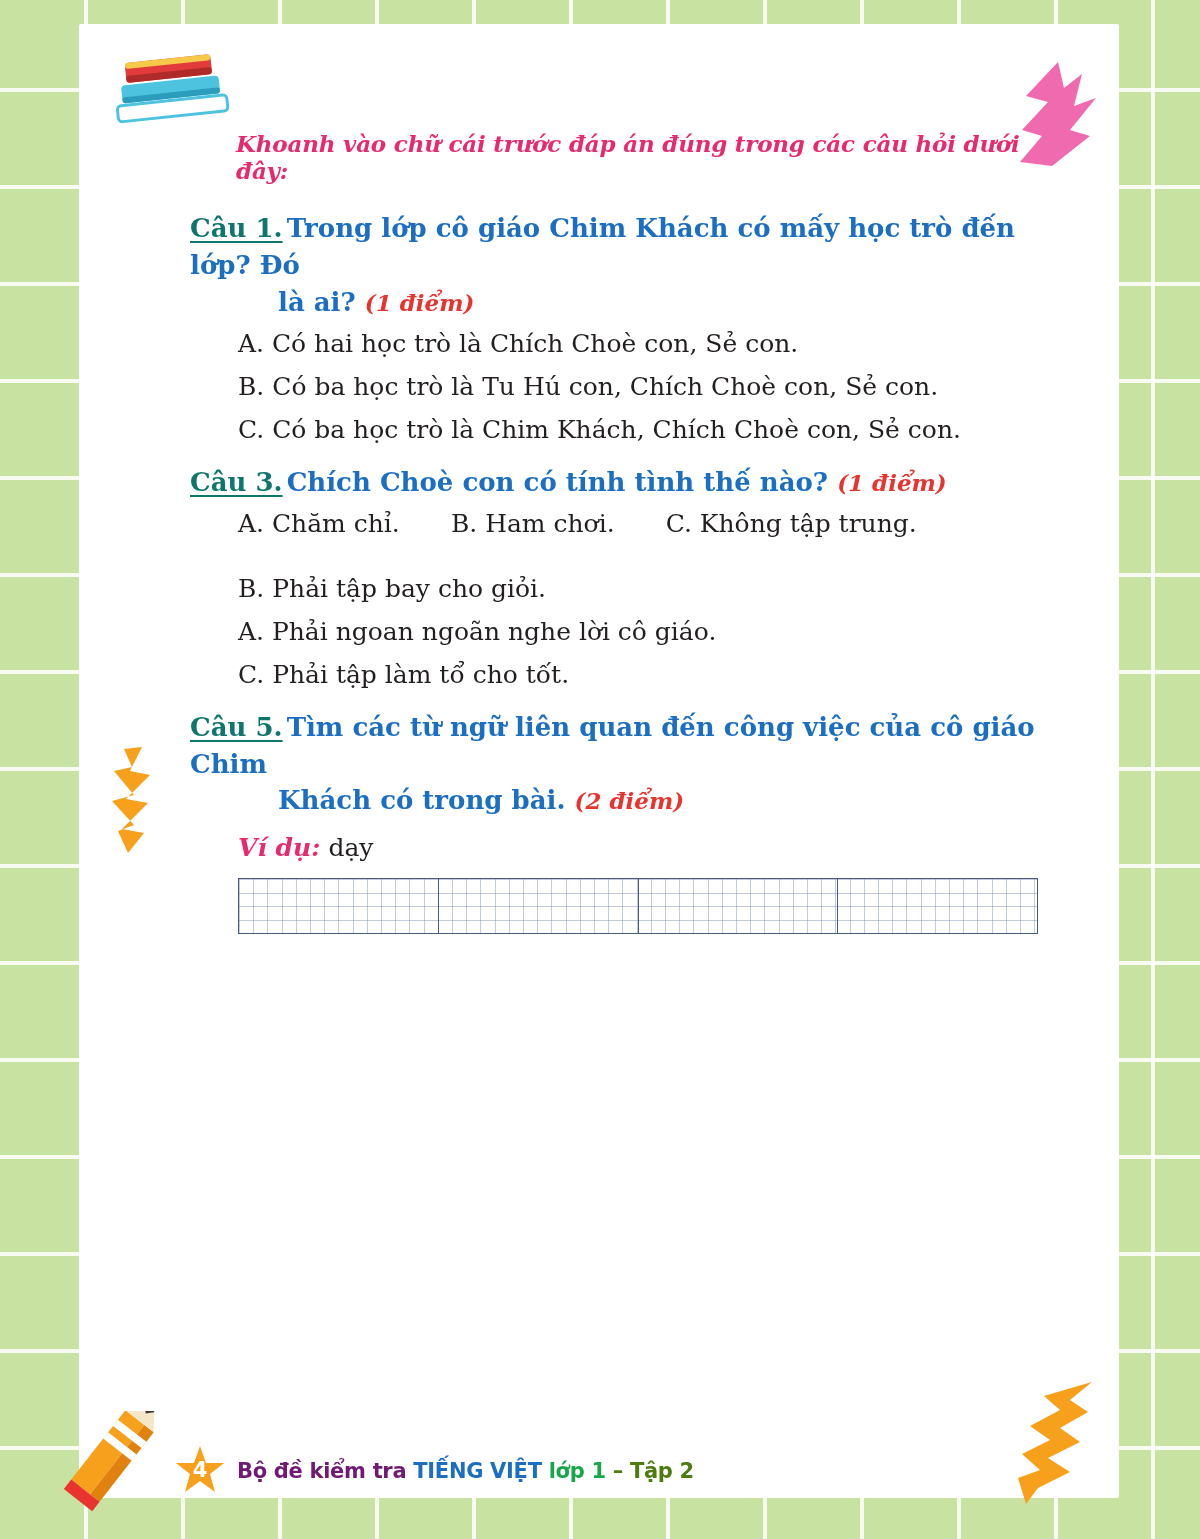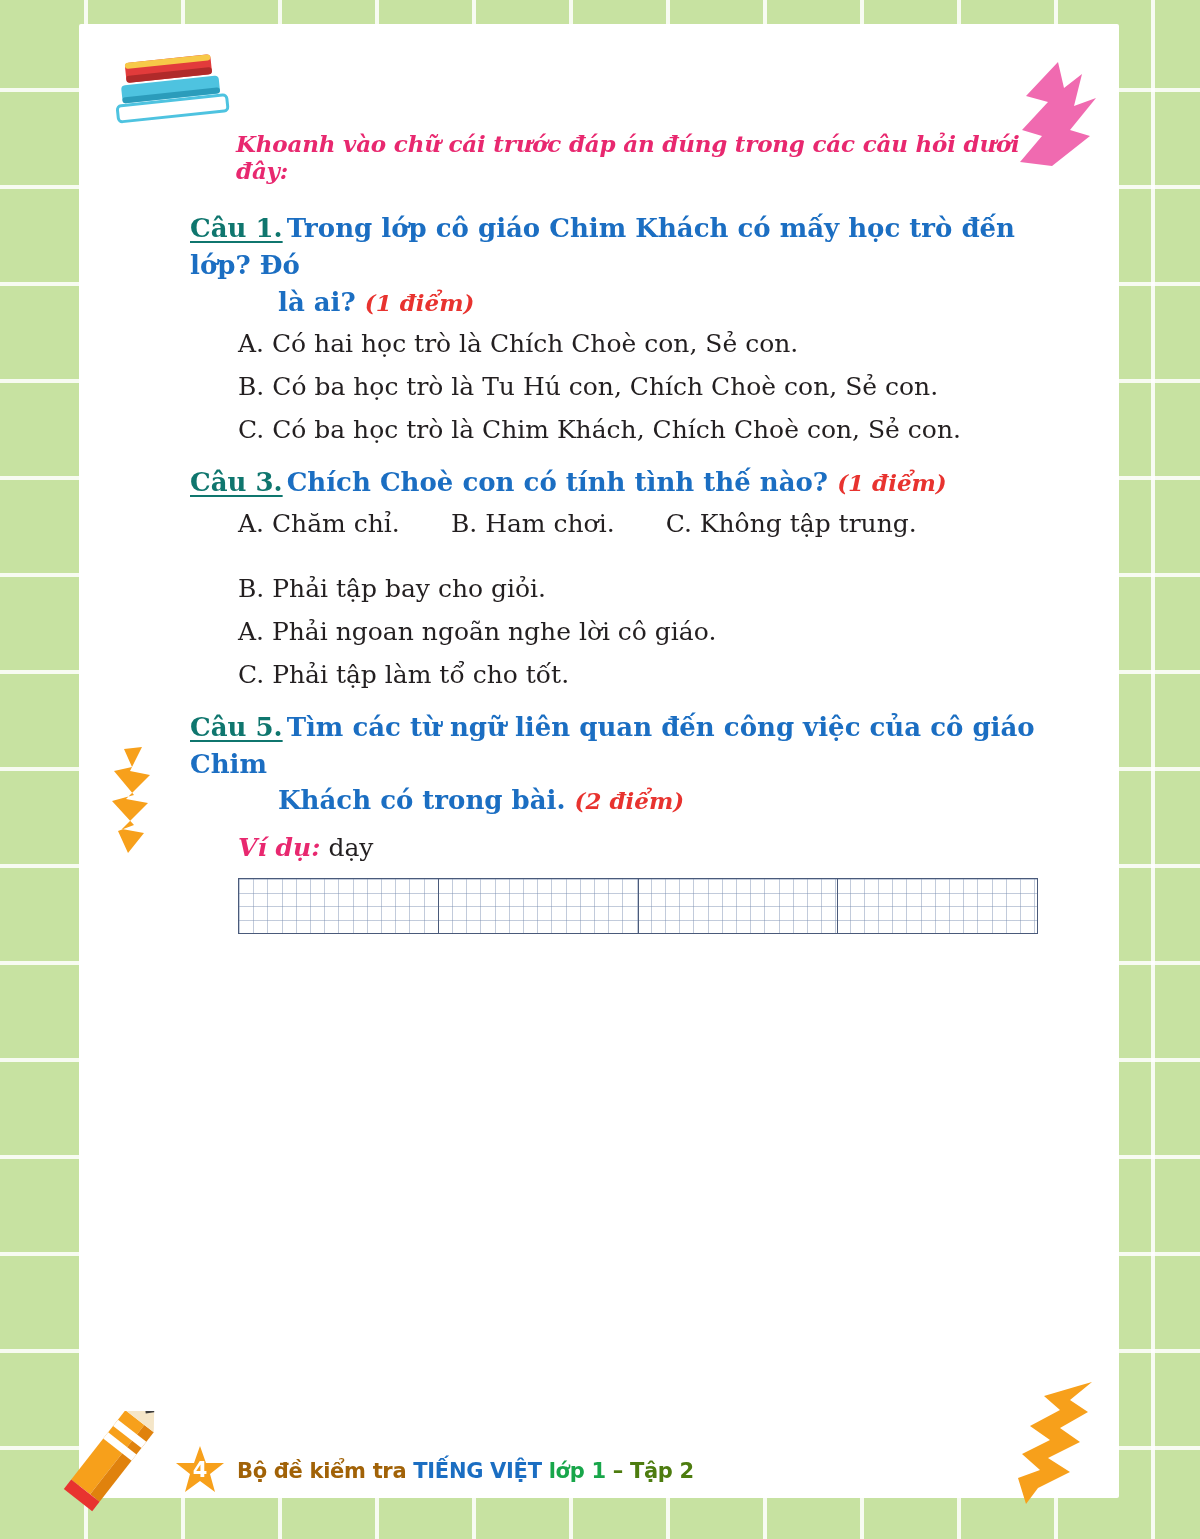--- a/index.html
+++ b/index.html
@@ -182,21 +182,21 @@
     box-sizing: border-box;
   }
   .footer-text {
     font-family: "DejaVu Sans", sans-serif;
     font-weight: bold;
     font-size: 21px;
     margin-left: 10px;
     white-space: nowrap;
     letter-spacing: -0.3px;
   }
-  .ft-a { color: #a16207; }
+  .ft-a { color: #701a75; }
   .ft-b { color: #1b6ec2; }
   .ft-c { color: #4d7c0f; }
   .ft-d { color: #18a64a; }
 
   .pencil {
     position: absolute;
     left: 60px;
     bottom: 8px;
     width: 150px;
     height: 120px;

